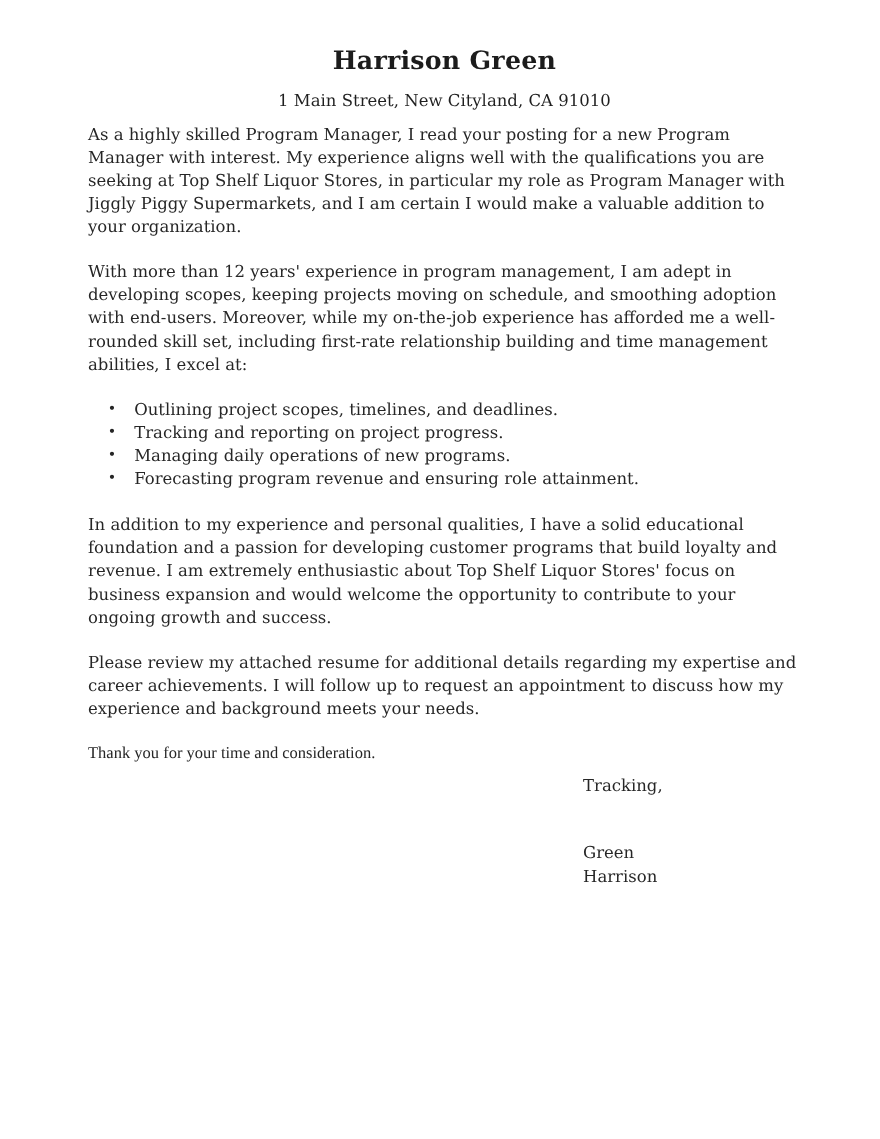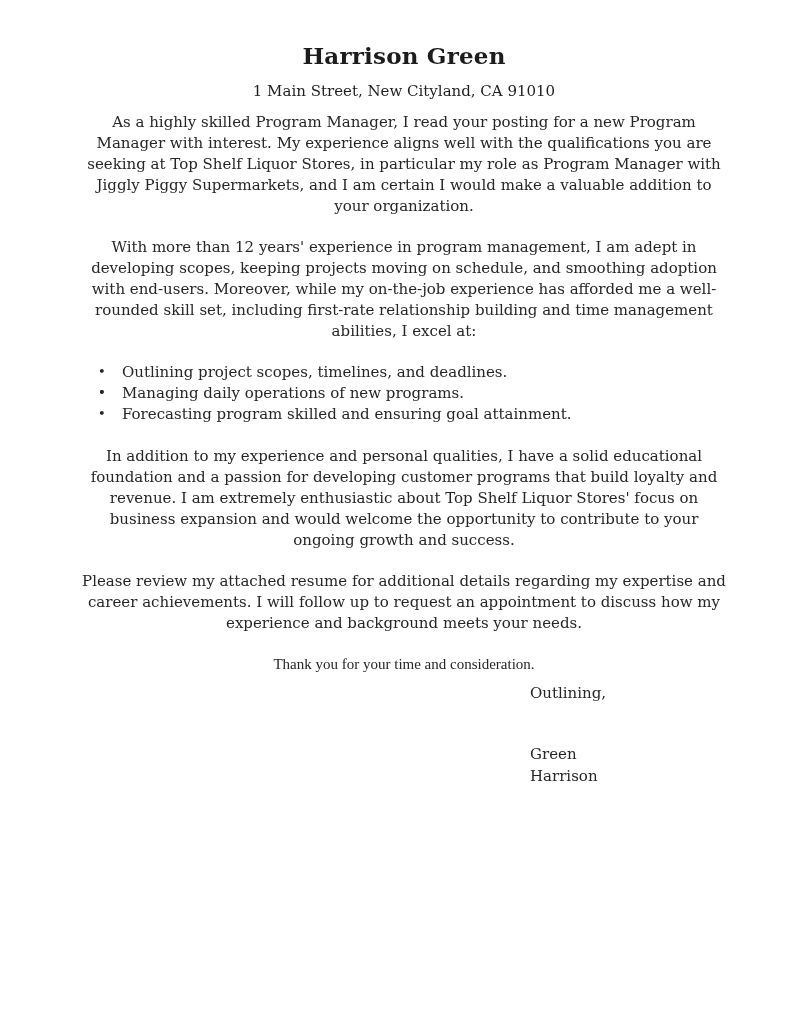--- a/index.html
+++ b/index.html
@@ -40,21 +40,20 @@
     width: 648px;
     font-size: 15px;
     line-height: 21px;
     margin-top: 10px;
   }
   .salutation {
     margin: 0 0 7px 0;
   }
   .para {
     margin: 0 0 20px 0;
-    text-align: center;
   }
   .para-thanks {
     margin: 0 0 8px 0;
     font-family: Liberation Serif, serif;
   }
   .skills-list {
     list-style: none;
     margin: 0 0 21px 0;
     padding: 0;
   }
@@ -96,39 +95,40 @@
 
     <p class="para">With more than 12 years' experience in program management, I am adept in developing scopes, keeping projects moving on schedule, and smoothing adoption with end-users. Moreover, while my on-the-job experience has afforded me a well-rounded skill set, including first-rate relationship building and time management abilities, I excel at:</p>
 
     <ul class="skills-list">
       <li>
         <span class="bullet-glyph">•</span>
         <span>Outlining project scopes, timelines, and deadlines.</span>
       </li>
       <li>
         <span class="bullet-glyph">•</span>
+        <span>Tracking and reporting on project progress.</span>
       </li>
       <li>
         <span class="bullet-glyph">•</span>
         <span>Managing daily operations of new programs.</span>
       </li>
       <li>
         <span class="bullet-glyph">•</span>
-        <span>Forecasting program skilled and ensuring goal attainment.</span>
+        <span>Forecasting program revenue and ensuring role attainment.</span>
       </li>
     </ul>
 
     <p class="para">In addition to my experience and personal qualities, I have a solid educational foundation and a passion for developing customer programs that build loyalty and revenue. I am extremely enthusiastic about Top Shelf Liquor Stores' focus on business expansion and would welcome the opportunity to contribute to your ongoing growth and success.</p>
 
     <p class="para">Please review my attached resume for additional details regarding my expertise and career achievements. I will follow up to request an appointment to discuss how my experience and background meets your needs.</p>
 
     <p class="para para-thanks">Thank you for your time and consideration.</p>
 
     <div class="closing-block">
-      <p class="valediction">Outlining,</p>
+      <p class="valediction">Tracking,</p>
       <div class="signature">
         <div>Green</div>
         <div>Harrison</div>
       </div>
     </div>
 
   </main>
 </div>
 
 </body></html>

